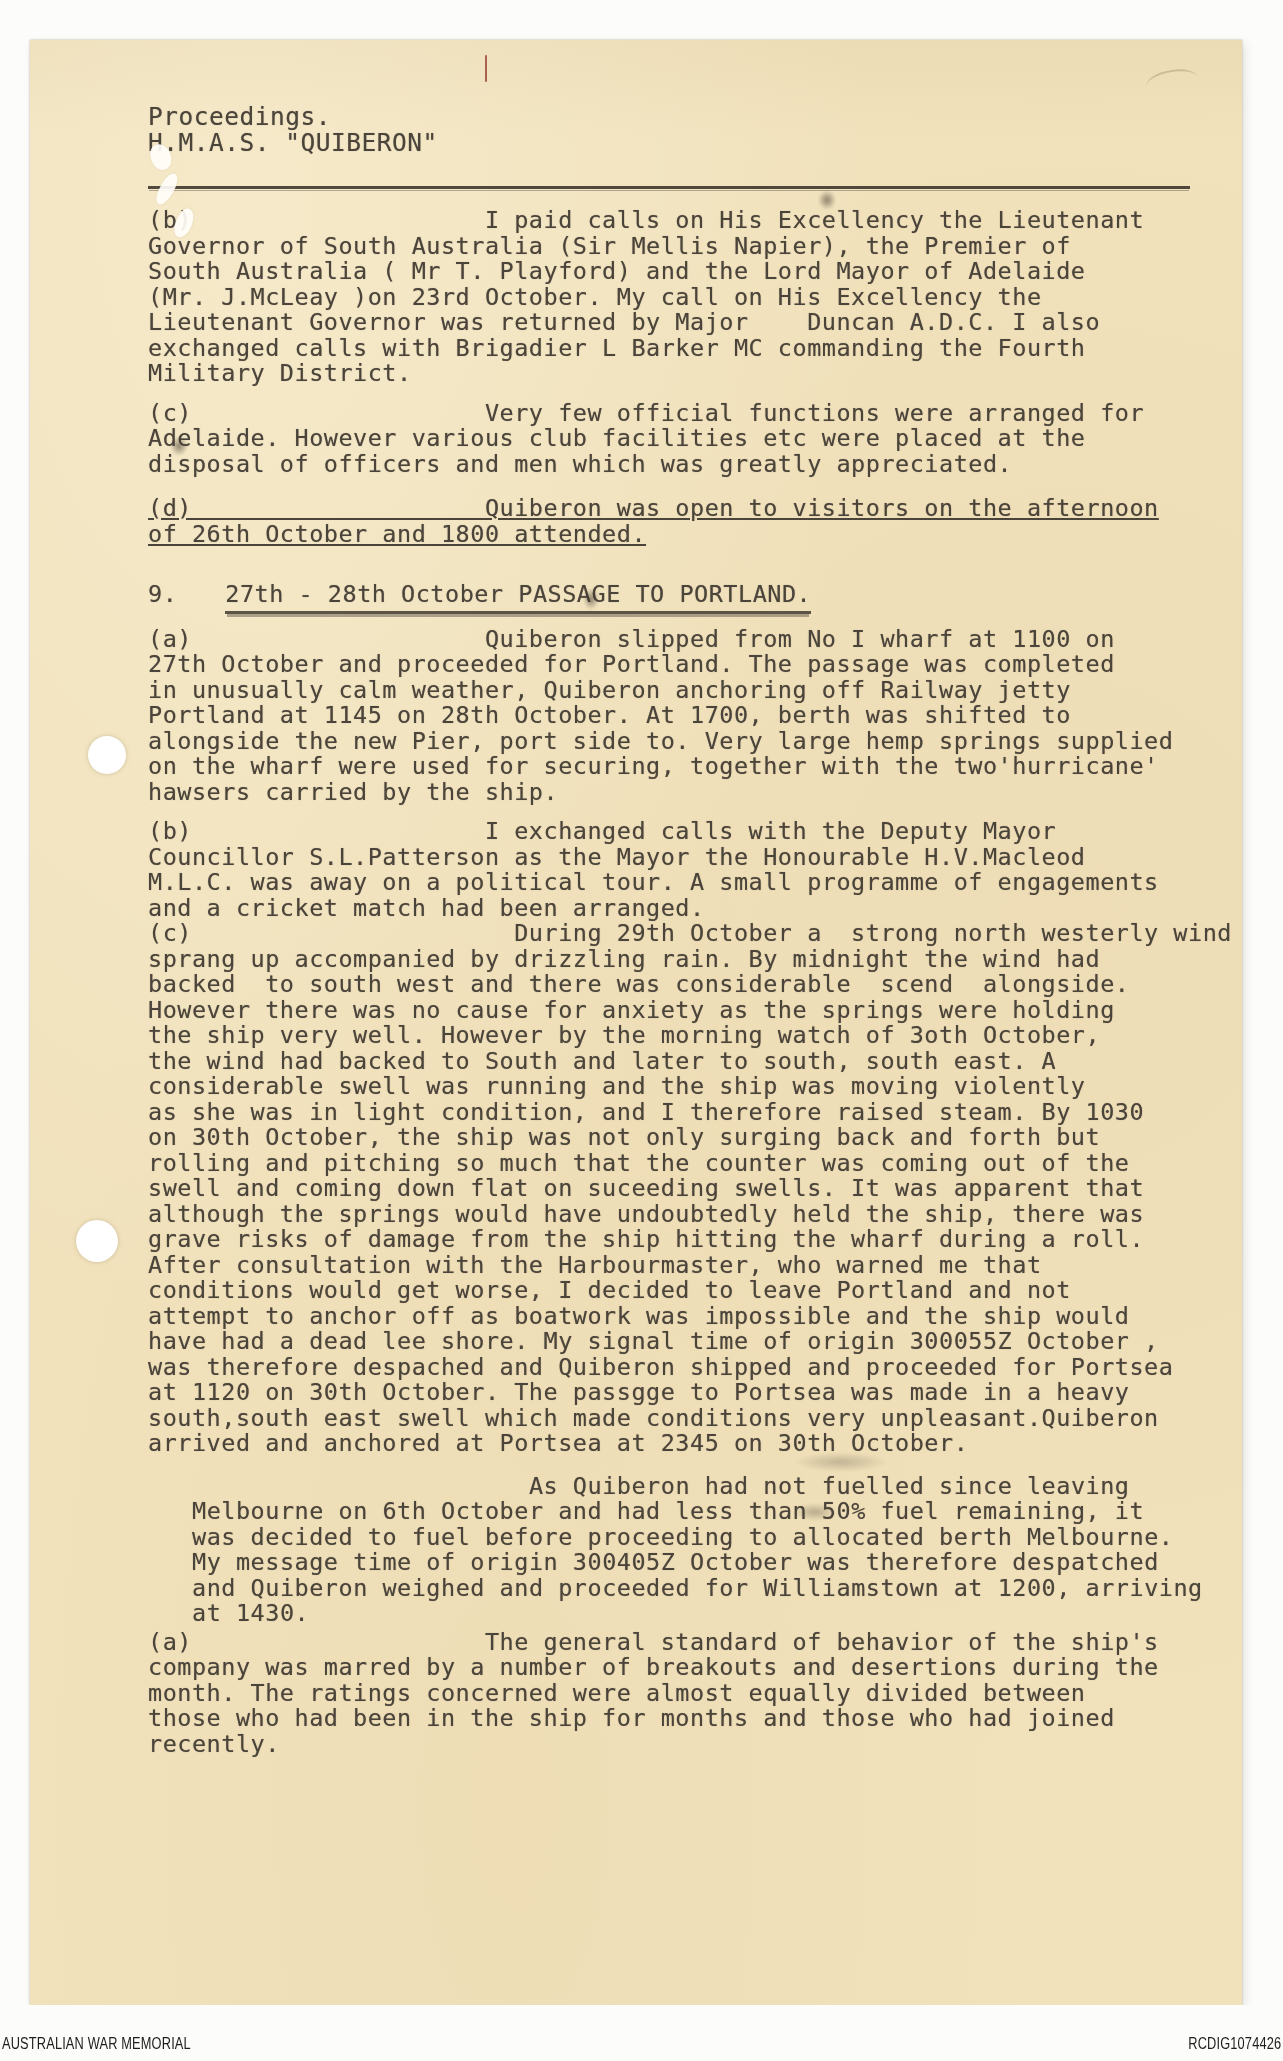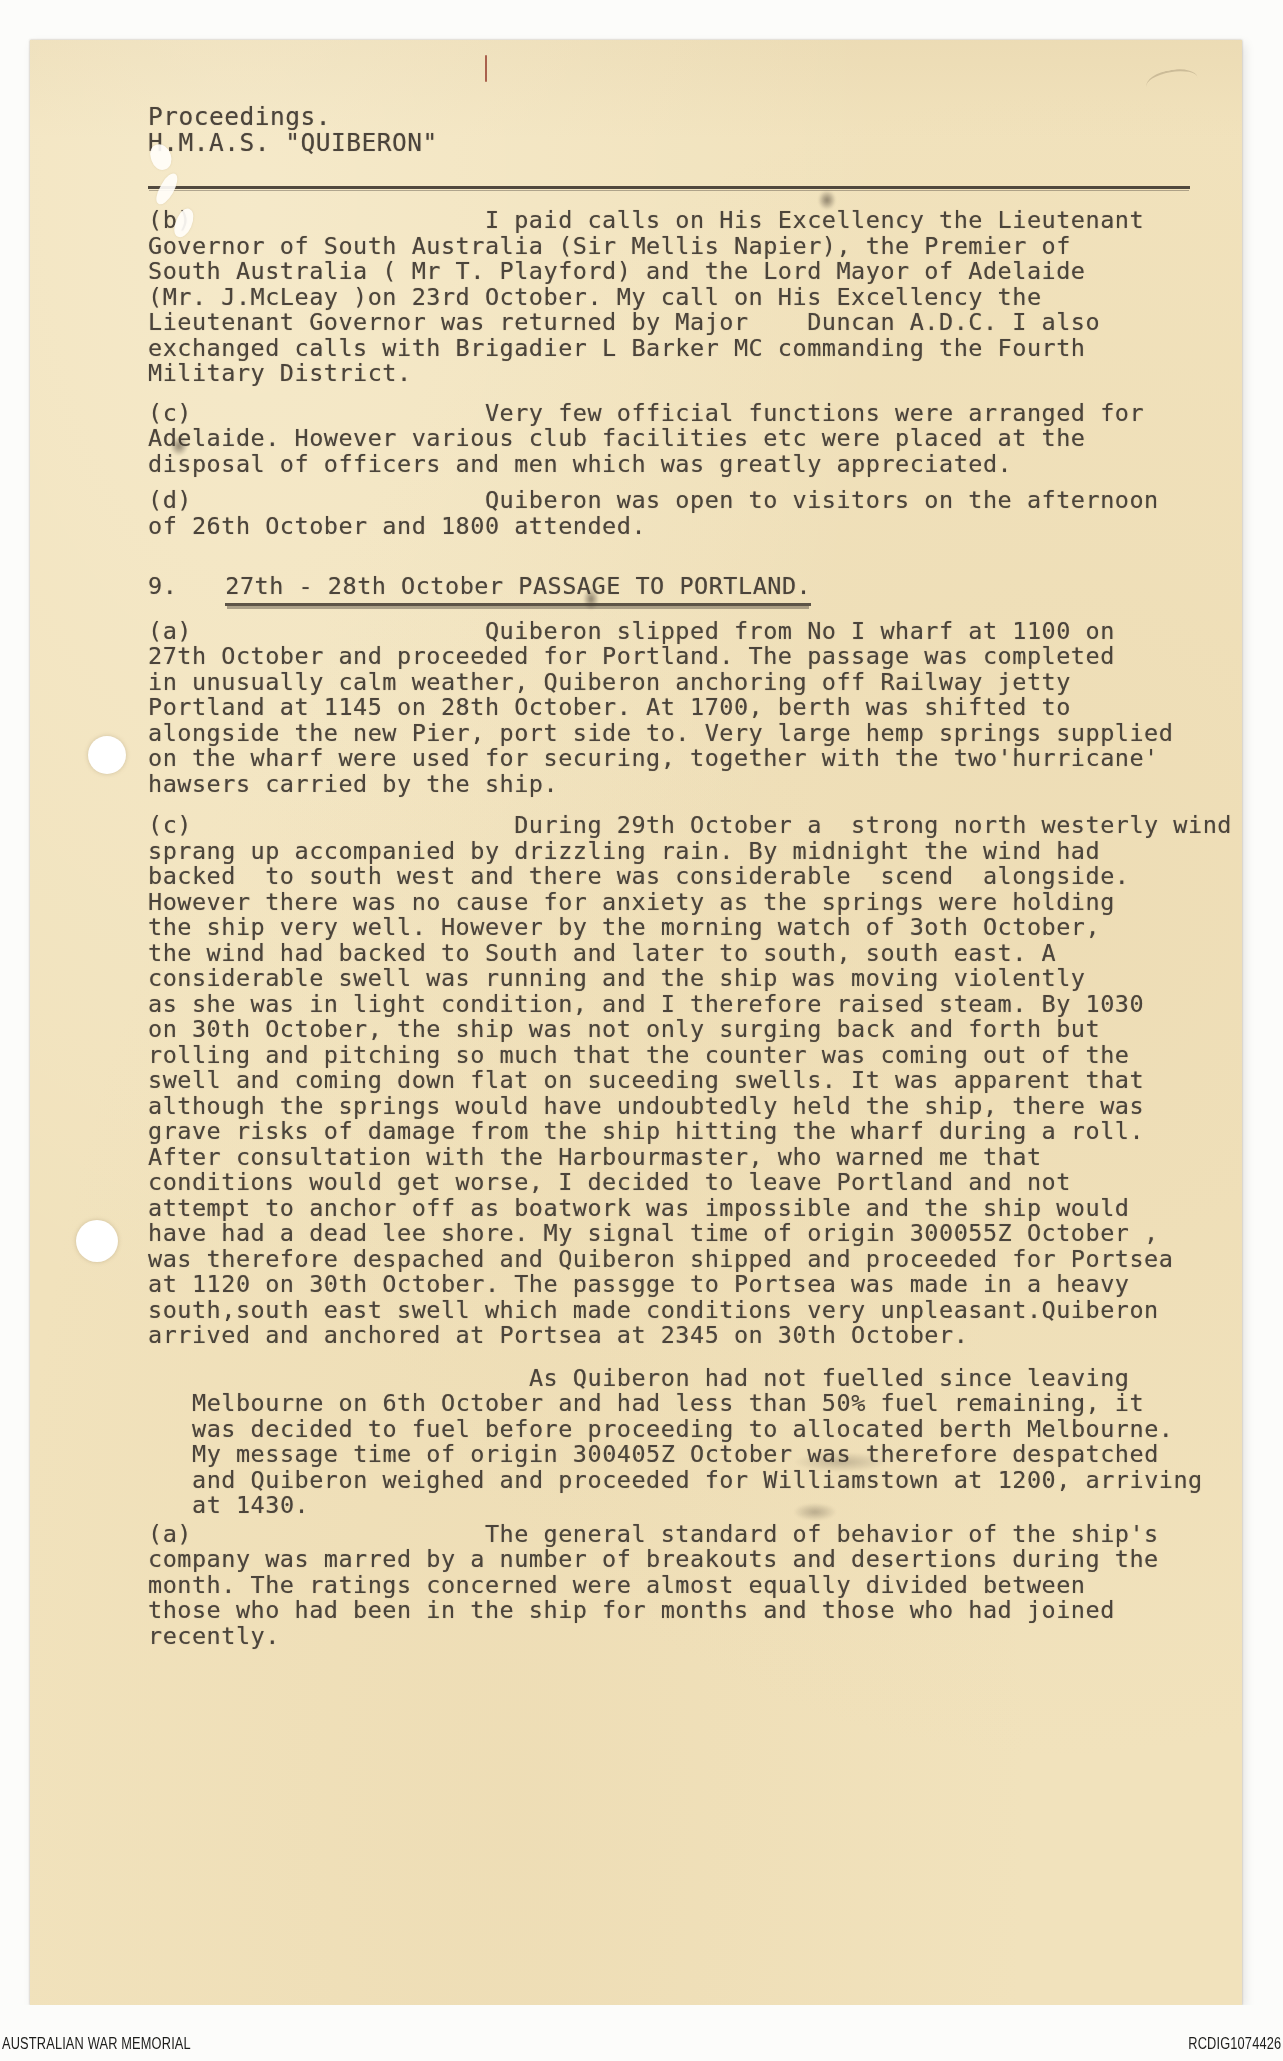--- a/index.html
+++ b/index.html
@@ -39,25 +39,25 @@
   }
   .rule{
     margin-top:30px;
     width:1042px;height:3px;
     background:rgba(66,59,50,.92);
     box-shadow:0 3px 0 -1px rgba(66,59,50,.38);
   }
   .para{white-space:pre;}
   .p-b{margin-top:19px;}
   .p-c{margin-top:14px;}
-  .p-d{margin-top:11px;}
+  .p-d{margin-top:19px;text-decoration:underline;}
   .h-9{margin-top:27px;}
   .p-9a{margin-top:13px;}
   .p-9b{margin-top:14px;}
-  .p-9c{margin-top:16px;}
+  .p-9c{}
   .h-10{margin-top:24px;}
   .p-10{margin-top:17px;margin-left:44px;}
   .h-11{margin-top:25px;}
   .p-11a{margin-top:3px;}
   .sec-head{white-space:pre;}
   .sec-num{display:inline-block;}
   .sec-title{
     display:inline-block;
     border-bottom:3px solid rgba(72,64,54,.88);
     box-shadow:0 5px 0 -2px rgba(72,64,54,.42);
@@ -150,20 +150,24 @@
 of 26th October and 1800 attended.</div>
 
     <div class="sec-head h-9"><span class="sec-num">9.</span><span class="sec-title t9">27th - 28th October PASSAGE TO PORTLAND.</span></div>
     <div class="para p-9a">(a)                    Quiberon slipped from No I wharf at 1100 on
 27th October and proceeded for Portland. The passage was completed
 in unusually calm weather, Quiberon anchoring off Railway jetty
 Portland at 1145 on 28th October. At 1700, berth was shifted to
 alongside the new Pier, port side to. Very large hemp springs supplied
 on the wharf were used for securing, together with the two'hurricane'
 hawsers carried by the ship.</div>
+    <div class="para p-9b">(b)                    I exchanged calls with the Deputy Mayor
+Councillor S.L.Patterson as the Mayor the Honourable H.V.Macleod
+M.L.C. was away on a political tour. A small programme of engagements
+and a cricket match had been arranged.</div>
     <div class="para p-9c">(c)                      During 29th October a  strong north westerly wind
 sprang up accompanied by drizzling rain. By midnight the wind had
 backed  to south west and there was considerable  scend  alongside.
 However there was no cause for anxiety as the springs were holding
 the ship very well. However by the morning watch of 3oth October,
 the wind had backed to South and later to south, south east. A
 considerable swell was running and the ship was moving violently
 as she was in light condition, and I therefore raised steam. By 1030
 on 30th October, the ship was not only surging back and forth but
 rolling and pitching so much that the counter was coming out of the

